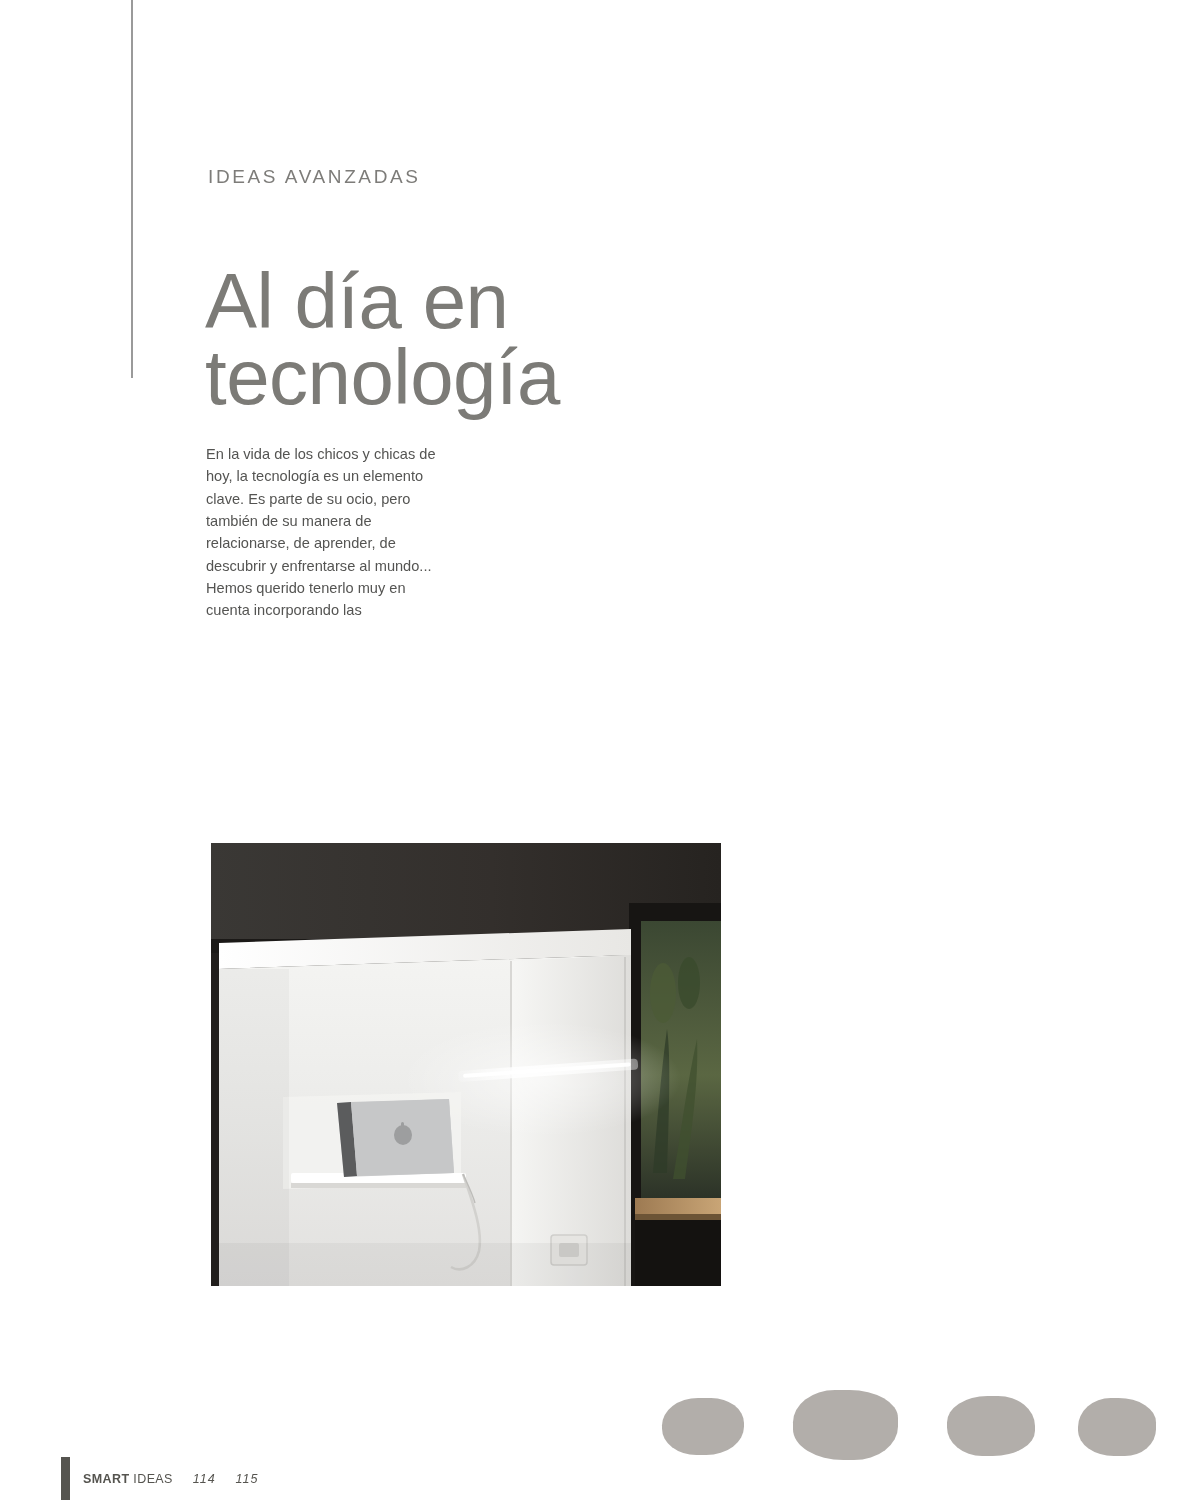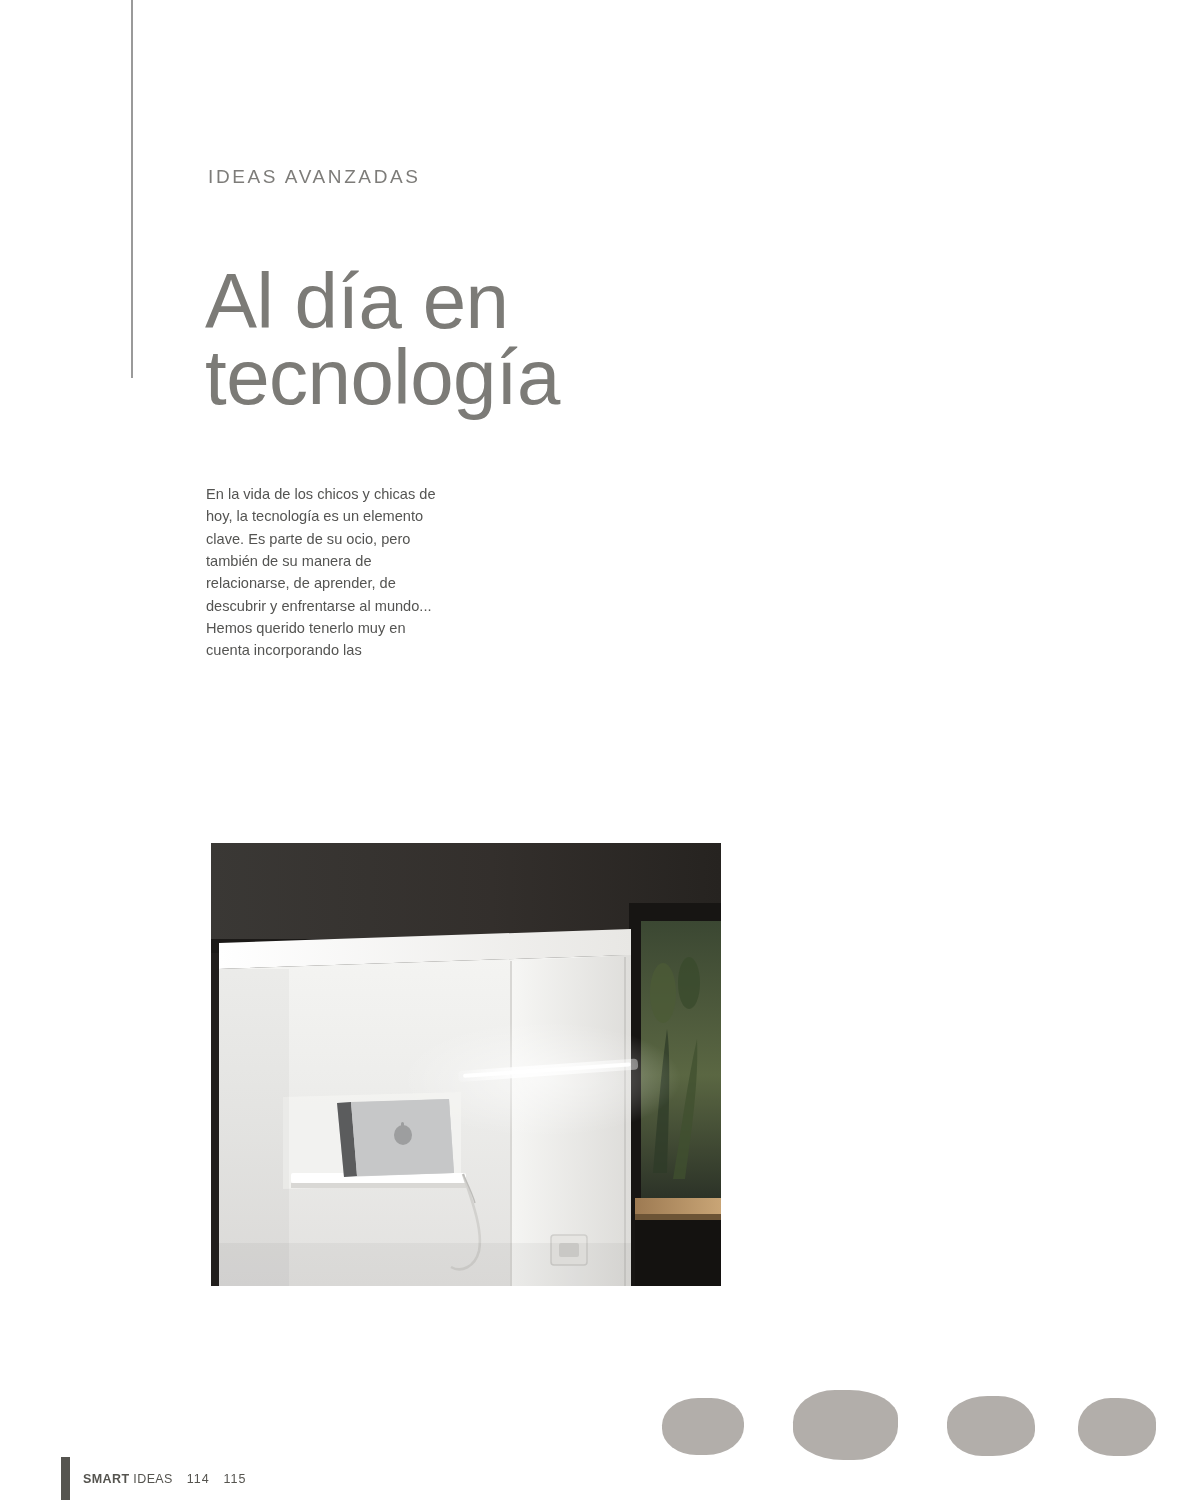--- a/index.html
+++ b/index.html
@@ -63,21 +63,20 @@
     top: 443px;
     width: 530px;
     display: flex;
     gap: 41px;
   }
   .body-col {
     width: 245px;
     font-size: 14.6px;
     line-height: 1.53;
     color: #545452;
-    margin-top: 40px;
   }
 
   
   .photo {
     position: absolute;
     left: 211px;
     top: 843px;
     width: 510px;
     height: 443px;
     overflow: hidden;
@@ -132,22 +131,23 @@
     letter-spacing: 0.4px;
   }
   .footer-text .brand {
     font-weight: 700;
   }
   .footer-text .sub {
     font-weight: 400;
   }
   .footer-text .pages {
     font-weight: 400;
-    margin-left: 10px;
+    margin-left: 16px;
     letter-spacing: 1px;
+    font-style: italic;
   }
 </style>
 </head>
 <body>
 
 <div class="page">
 
   <div class="vertical-rule"></div>
 
   <div class="eyebrow">IDEAS AVANZADAS</div>

